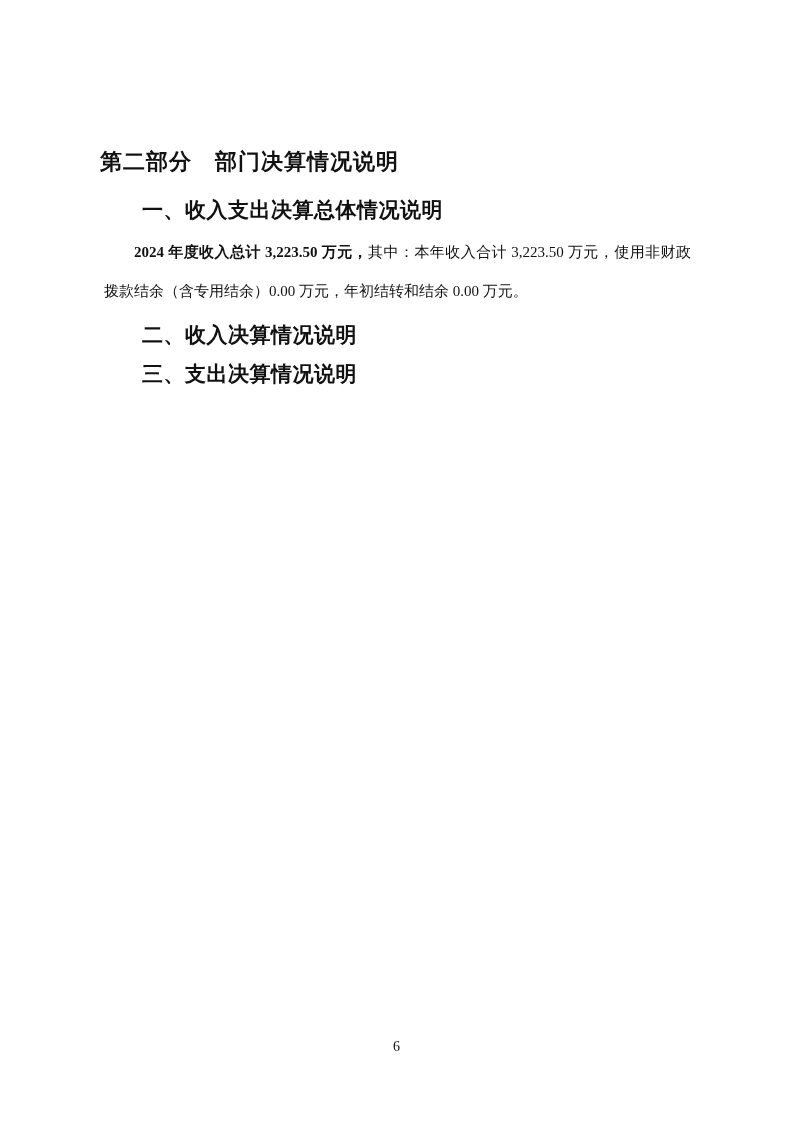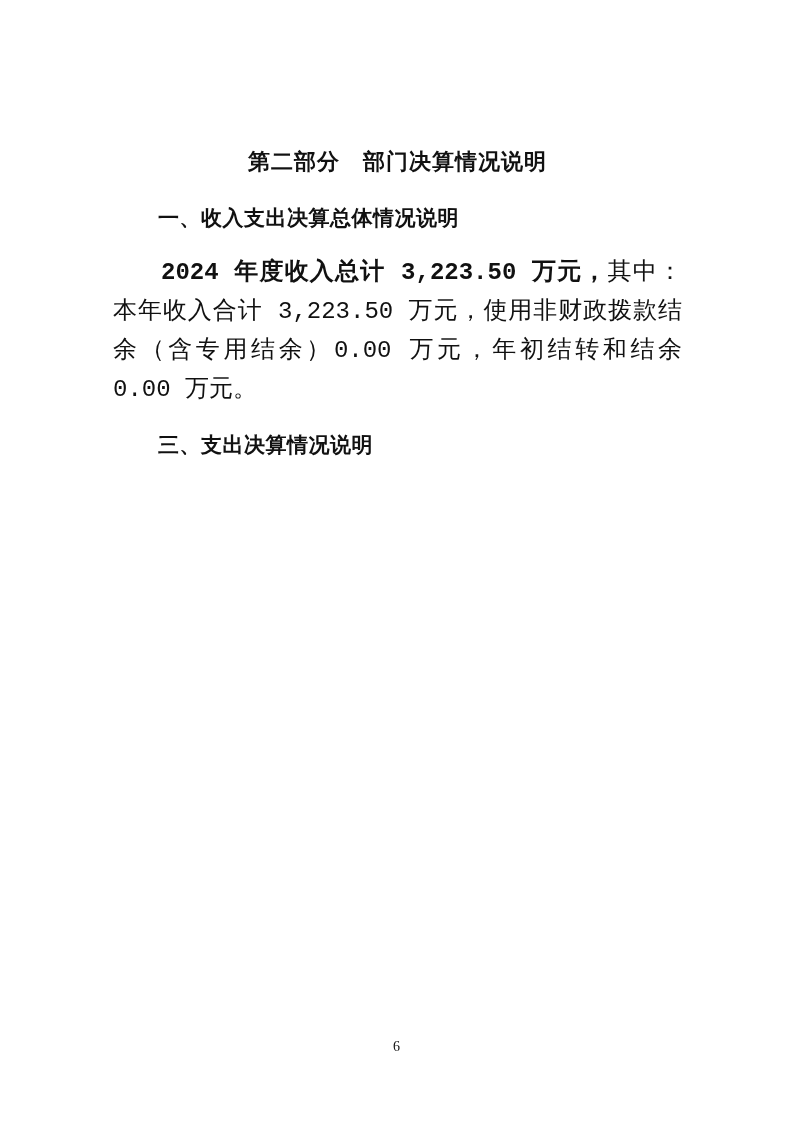--- a/index.html
+++ b/index.html
@@ -21,43 +21,42 @@
     left: 100px;
     top: 142px;
     width: 595px;
   }
 
   .doc-title {
     font-family: "Liberation Sans", sans-serif;
     font-weight: 700;
     font-size: 22px;
     line-height: 40px;
-    text-align: center;
     letter-spacing: 1px;
     margin: 0 0 8px 0;
     white-space: nowrap;
   }
 
   .section-heading {
     font-family: "Liberation Sans", sans-serif;
     font-weight: 700;
     font-size: 21px;
     line-height: 39px;
     text-indent: 2em;
-    margin: 16px;
+    margin: 0;
     letter-spacing: 0.5px;
   }
 
   .para {
-    font-family: Liberation Mono, monospace;
-    font-size: 24px;
+    font-family: Liberation Serif, serif;
+    font-size: 15px;
     line-height: 39px;
     text-indent: 2em;
     text-align: justify;
-    margin: 13px;
+    margin: 4px;
   }
 
   .para strong {
     font-weight: 700;
   }
 
   .para.continued {
     text-align-last: justify;
   }
 
@@ -80,20 +79,21 @@
   <div class="content">
 
     <h1 class="doc-title">第二部分　部门决算情况说明</h1>
 
     <h2 class="section-heading">一、收入支出决算总体情况说明</h2>
 
     <p class="para"><strong>2024 年度收入总计 3,223.50 万元，</strong><span>其中：本年收入合计 3,223.50 万元，使用非财政拨款结余（含专用结余）0.00 万元，年初结转和结余 0.00 万元。</span></p>
 
 
 
+    <h2 class="section-heading">二、收入决算情况说明</h2>
 
 
     <h2 class="section-heading">三、支出决算情况说明</h2>
 
 
   </div>
 
   <div class="page-number">6</div>
 </div>
 

